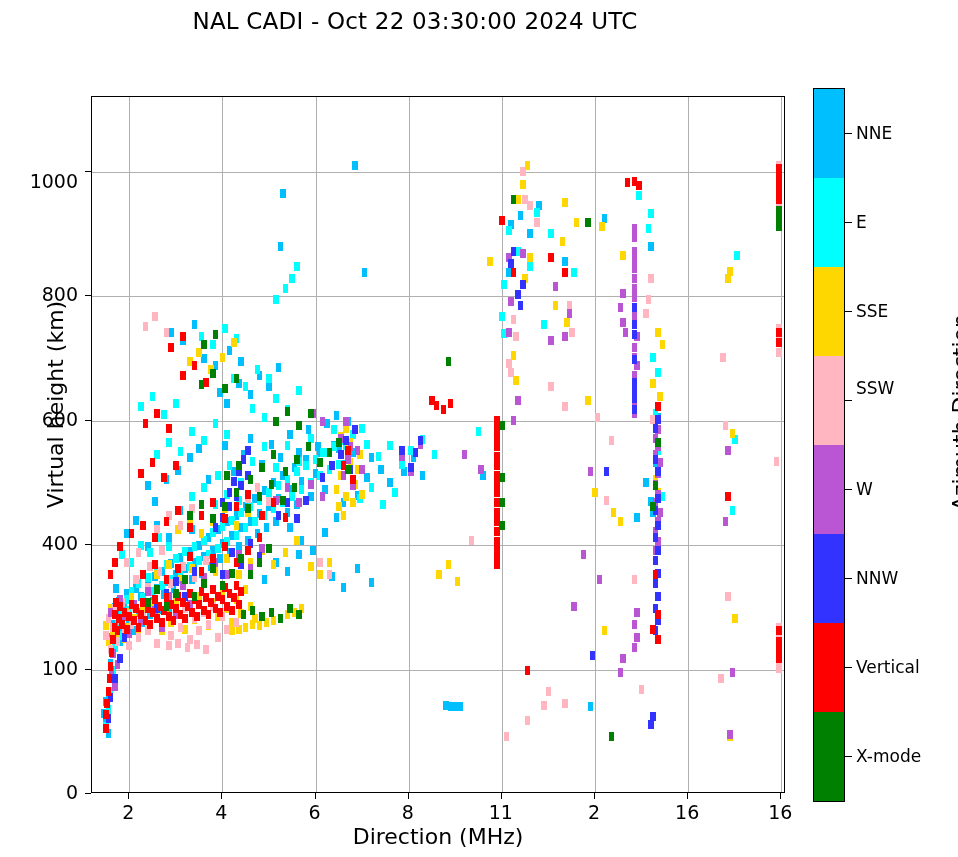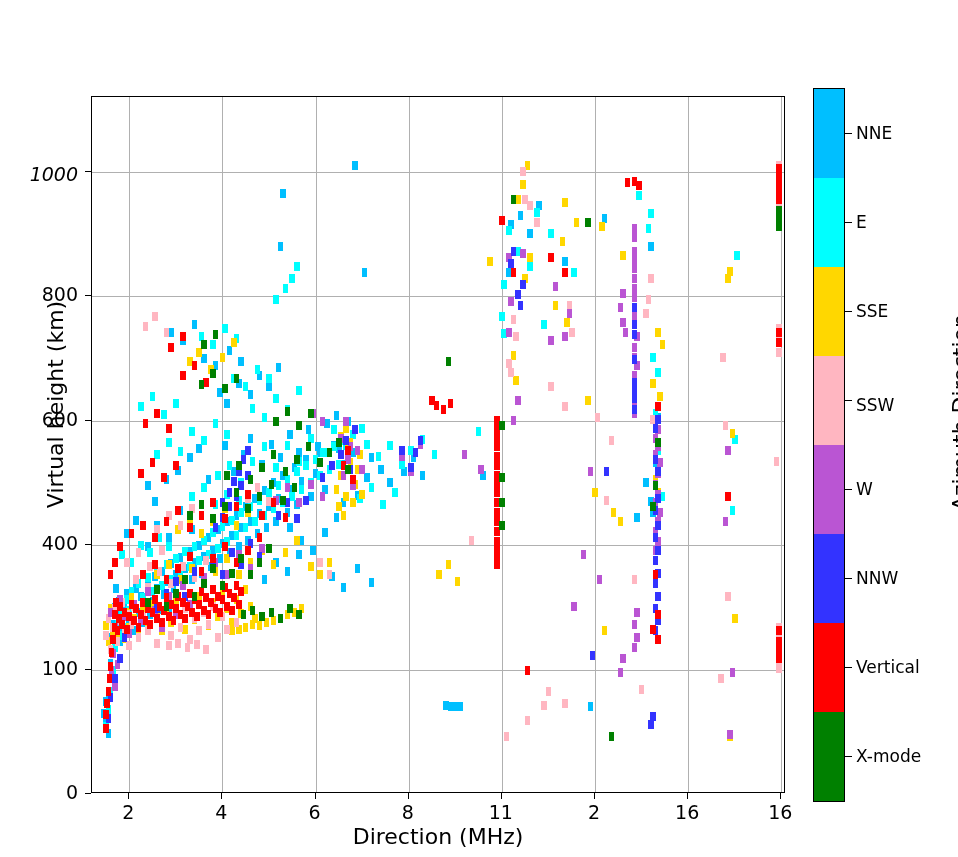--- a/index.html
+++ b/index.html
@@ -37,20 +37,21 @@
   #cblabel{position:absolute;left:800px;top:400px;width:320px;text-align:center;font-size:22px;
            transform:rotate(-90deg);transform-origin:center;}
 
   .echo{position:absolute;}
 </style>
 </head>
 <body>
 
 <div id="root">
 
+  <div id="title">NAL CADI - Oct 22 03:30:00 2024 UTC</div>
 
   <div id="plot">
       <div class="grid-v" style="left: 37.2617px;"></div>
       <div class="grid-v" style="left: 130.416px;"></div>
       <div class="grid-v" style="left: 223.57px;"></div>
       <div class="grid-v" style="left: 316.725px;"></div>
       <div class="grid-v" style="left: 409.879px;"></div>
       <div class="grid-v" style="left: 503.034px;"></div>
       <div class="grid-v" style="left: 596.188px;"></div>
       <div class="grid-v" style="left: 689.342px;"></div>
@@ -1064,29 +1065,29 @@
     <div class="tlab-y" style="top: 781px;">0</div>
     <div class="tick-y" style="top: 668.536px;"></div>
     <div class="tlab-y" style="top: 656.536px;">100</div>
     <div class="tick-y" style="top: 544.071px;"></div>
     <div class="tlab-y" style="top: 532.071px;">400</div>
     <div class="tick-y" style="top: 419.607px;"></div>
     <div class="tlab-y" style="top: 407.607px;">600</div>
     <div class="tick-y" style="top: 295.143px;"></div>
     <div class="tlab-y" style="top: 283.143px;">800</div>
     <div class="tick-y" style="top: 170.679px;"></div>
-    <div class="tlab-y" style="top: 163px; font-style: italic;">1000</div>
+    <div class="tlab-y" style="top: 170px;">1000</div>
     <div class="cb-tick" style="top: 132.5px;"></div>
     <div class="cb-lab" style="top: 132.5px;">NNE</div>
     <div class="cb-tick" style="top: 221.5px;"></div>
     <div class="cb-lab" style="top: 221.5px;">E</div>
     <div class="cb-tick" style="top: 310.5px;"></div>
     <div class="cb-lab" style="top: 310.5px;">SSE</div>
     <div class="cb-tick" style="top: 399.5px;"></div>
-    <div class="cb-lab" style="top: 405px;">SSW</div>
+    <div class="cb-lab" style="top: 388px;">SSW</div>
     <div class="cb-tick" style="top: 488.5px;"></div>
     <div class="cb-lab" style="top: 488.5px;">W</div>
     <div class="cb-tick" style="top: 577.5px;"></div>
     <div class="cb-lab" style="top: 577.5px;">NNW</div>
     <div class="cb-tick" style="top: 666.5px;"></div>
     <div class="cb-lab" style="top: 666.5px; text-align: center;">Vertical</div>
     <div class="cb-tick" style="top: 755.5px;"></div>
     <div class="cb-lab" style="top: 755.5px;">X-mode</div>
   </div>
 

